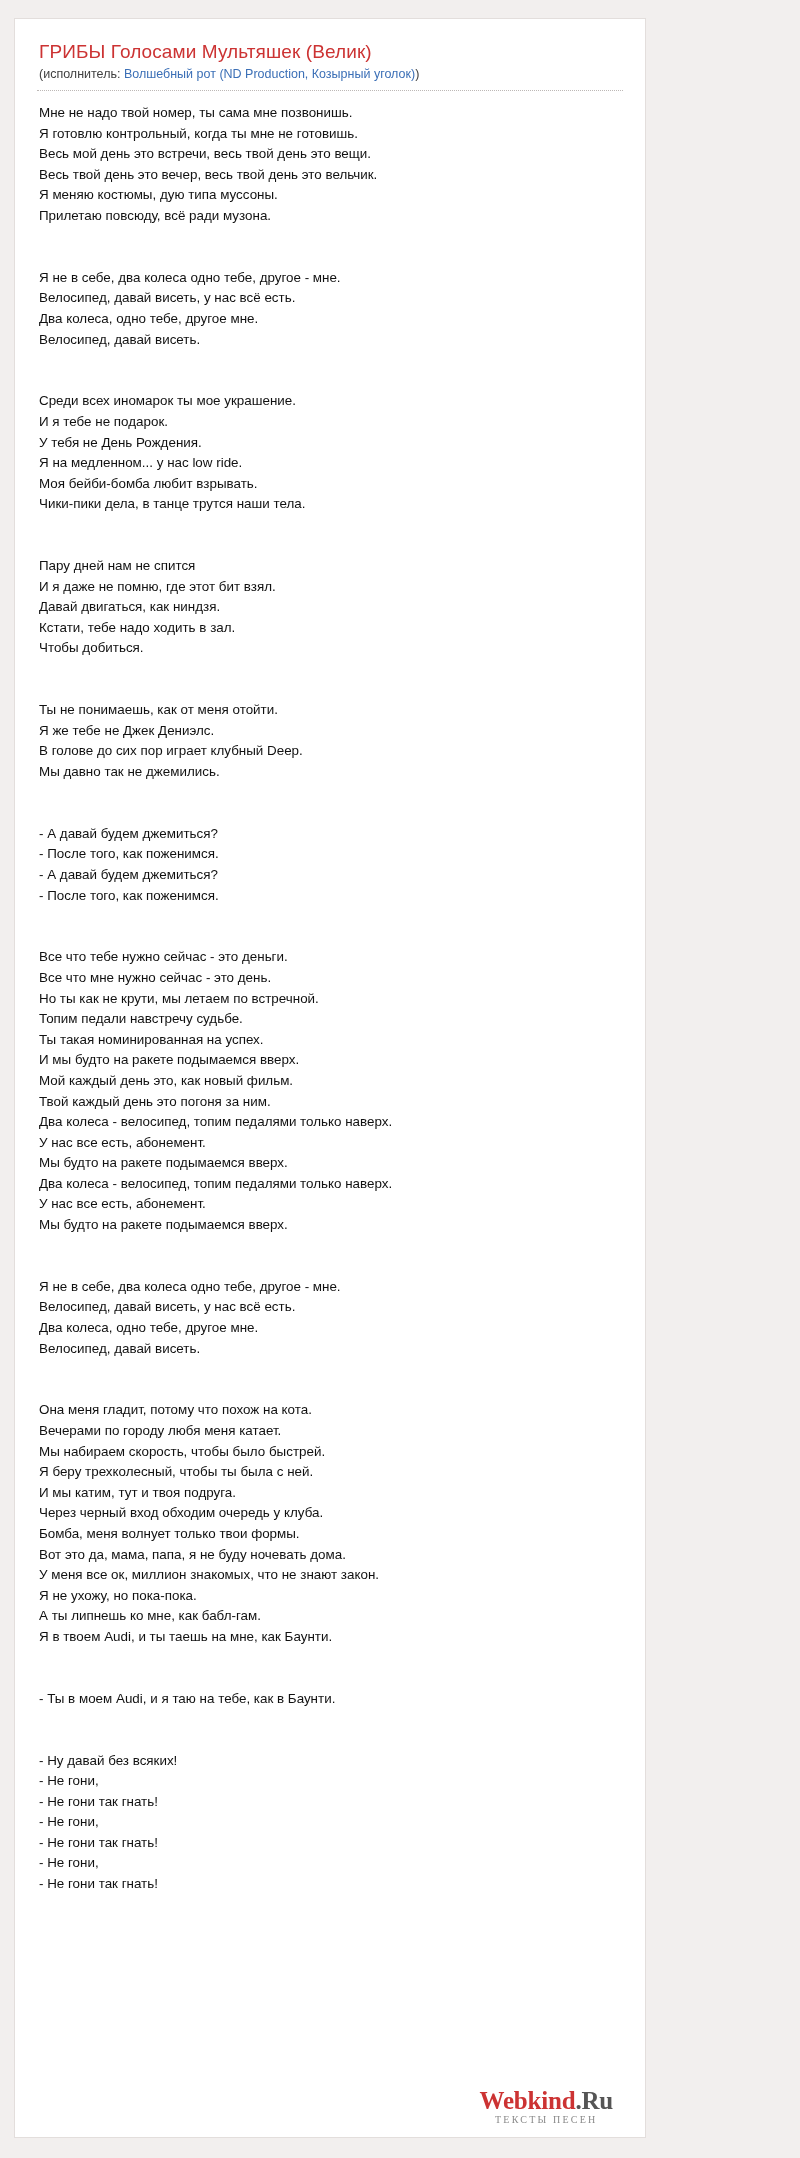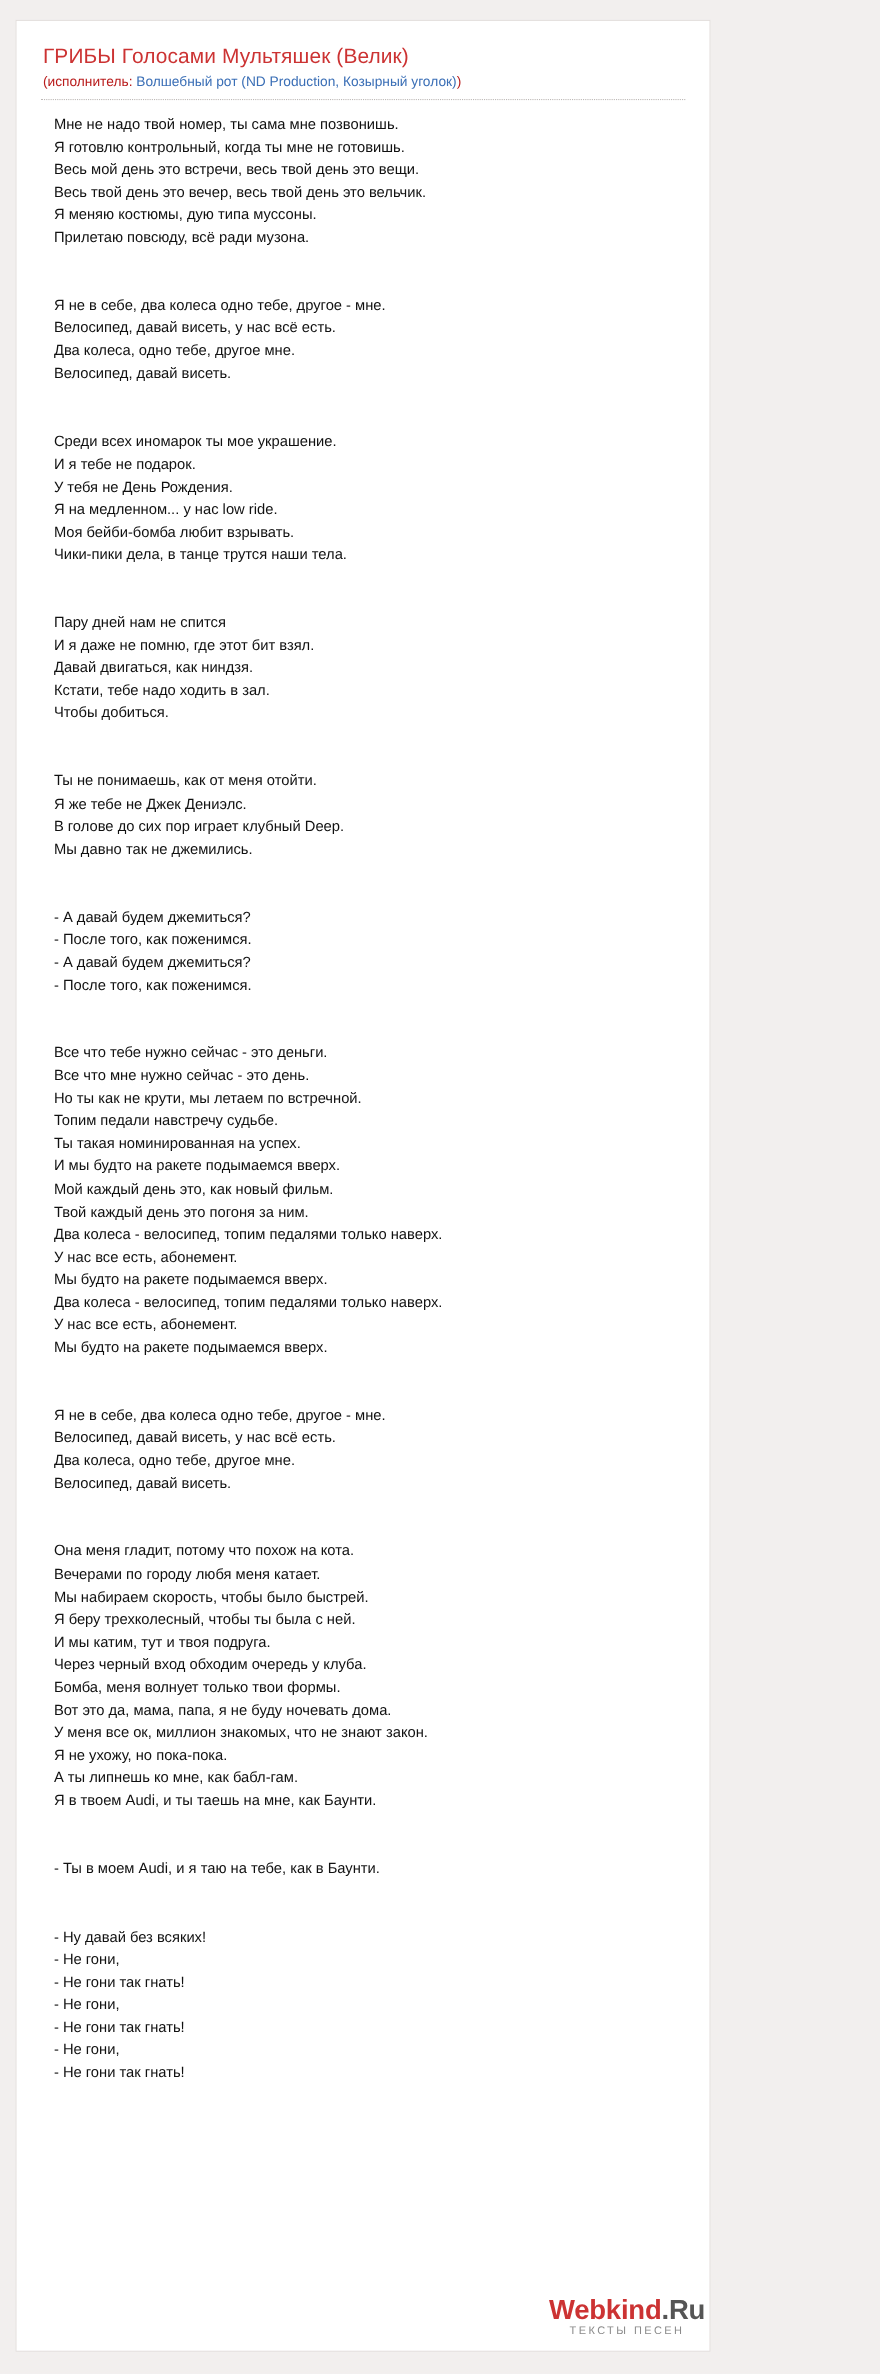--- a/index.html
+++ b/index.html
@@ -34,45 +34,46 @@
     margin: 6px 0 2px 2px;
     font-weight: normal;
     letter-spacing: 0.1px;
   }
   .song-title .title-main { color: #cc3333; }
   .performer-line {
     font-size: 12.5px;
     color: #333;
     margin: 4px 0 0 2px;
   }
-  .performer-label { color: #b91c1c; }
+  .performer-label { color: #404040; }
   .performer-link {
     color: #3b6fb6;
     text-decoration: none;
     margin-top: 17px;
   }
   .divider {
     border: none;
     border-top: 1px dotted #bdb8b6;
     margin: 9px 0 12px 0;
   }
   .lyrics {
     font-size: 13.4px;
     line-height: 20.6px;
     color: #111;
     white-space: pre-wrap;
-    margin: 0 0 0 12px;
+    margin: 0 0 0 2px;
     font-family: "Liberation Sans", sans-serif;
   }
   .footer {
     position: absolute;
-    right: 4px;
+    right: 32px;
     bottom: 12px;
     text-align: right;
     line-height: 1;
+    font-family: Liberation Serif, serif;
   }
   .logo {
     font-size: 25px;
     font-weight: bold;
     letter-spacing: -0.2px;
   }
   .logo .kind { color: #cc3333; }
   .logo .dotru { color: #555; font-weight: bold; }
   .logo-sub {
     font-size: 10px;

